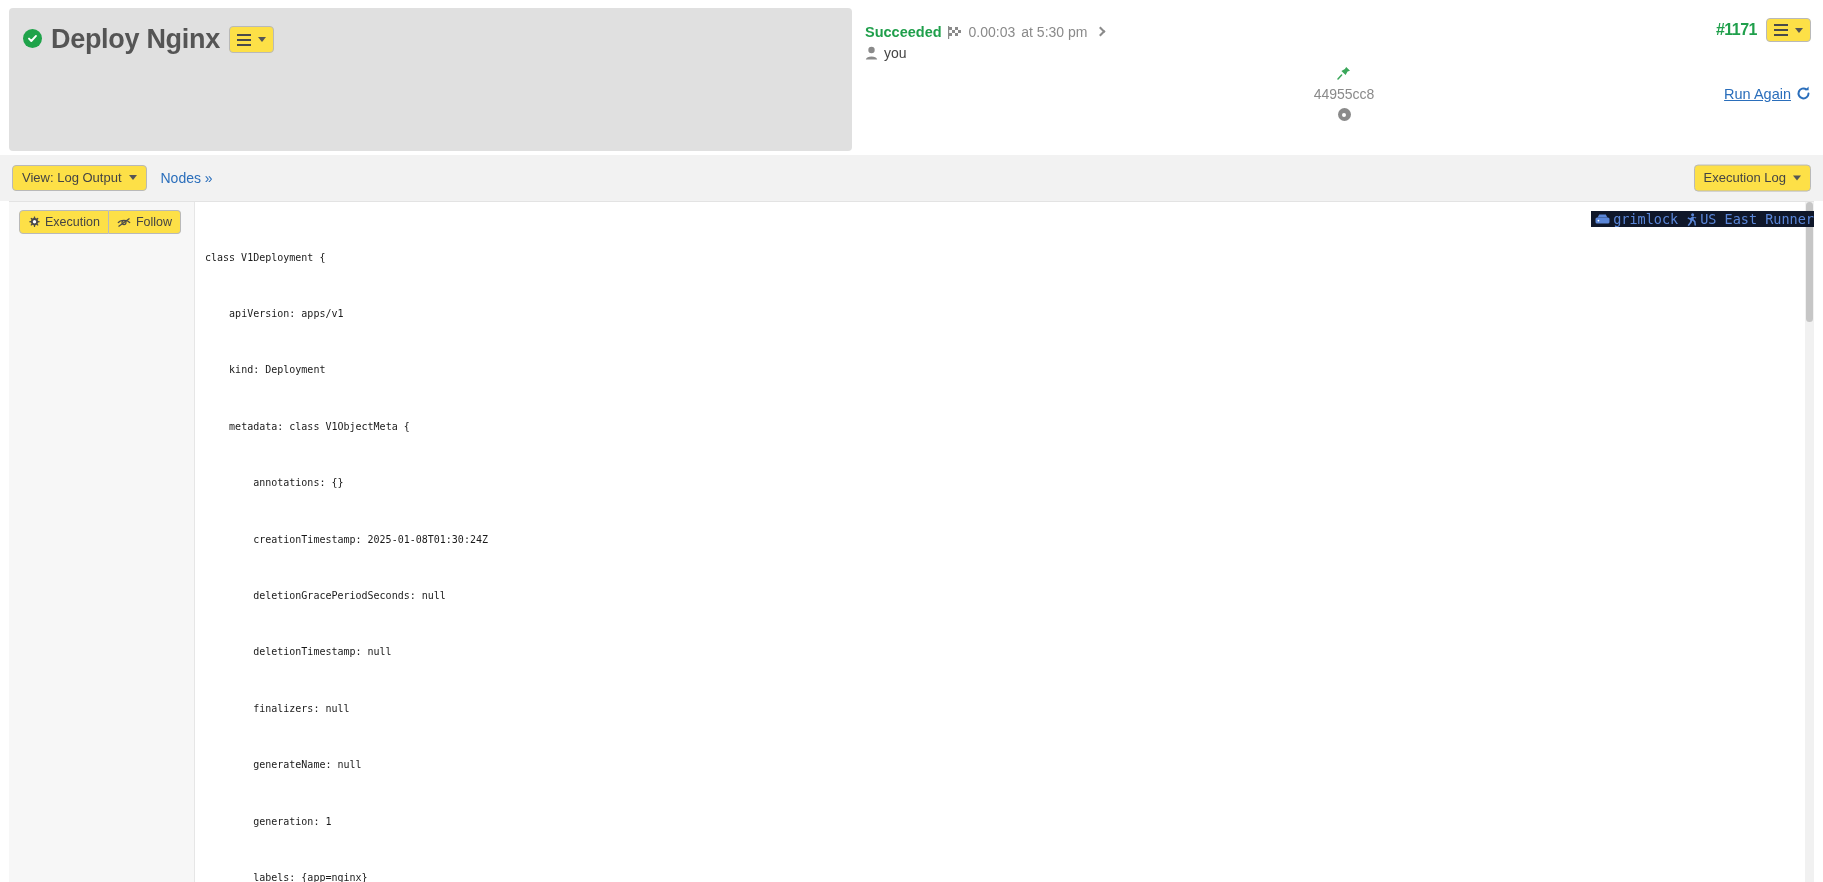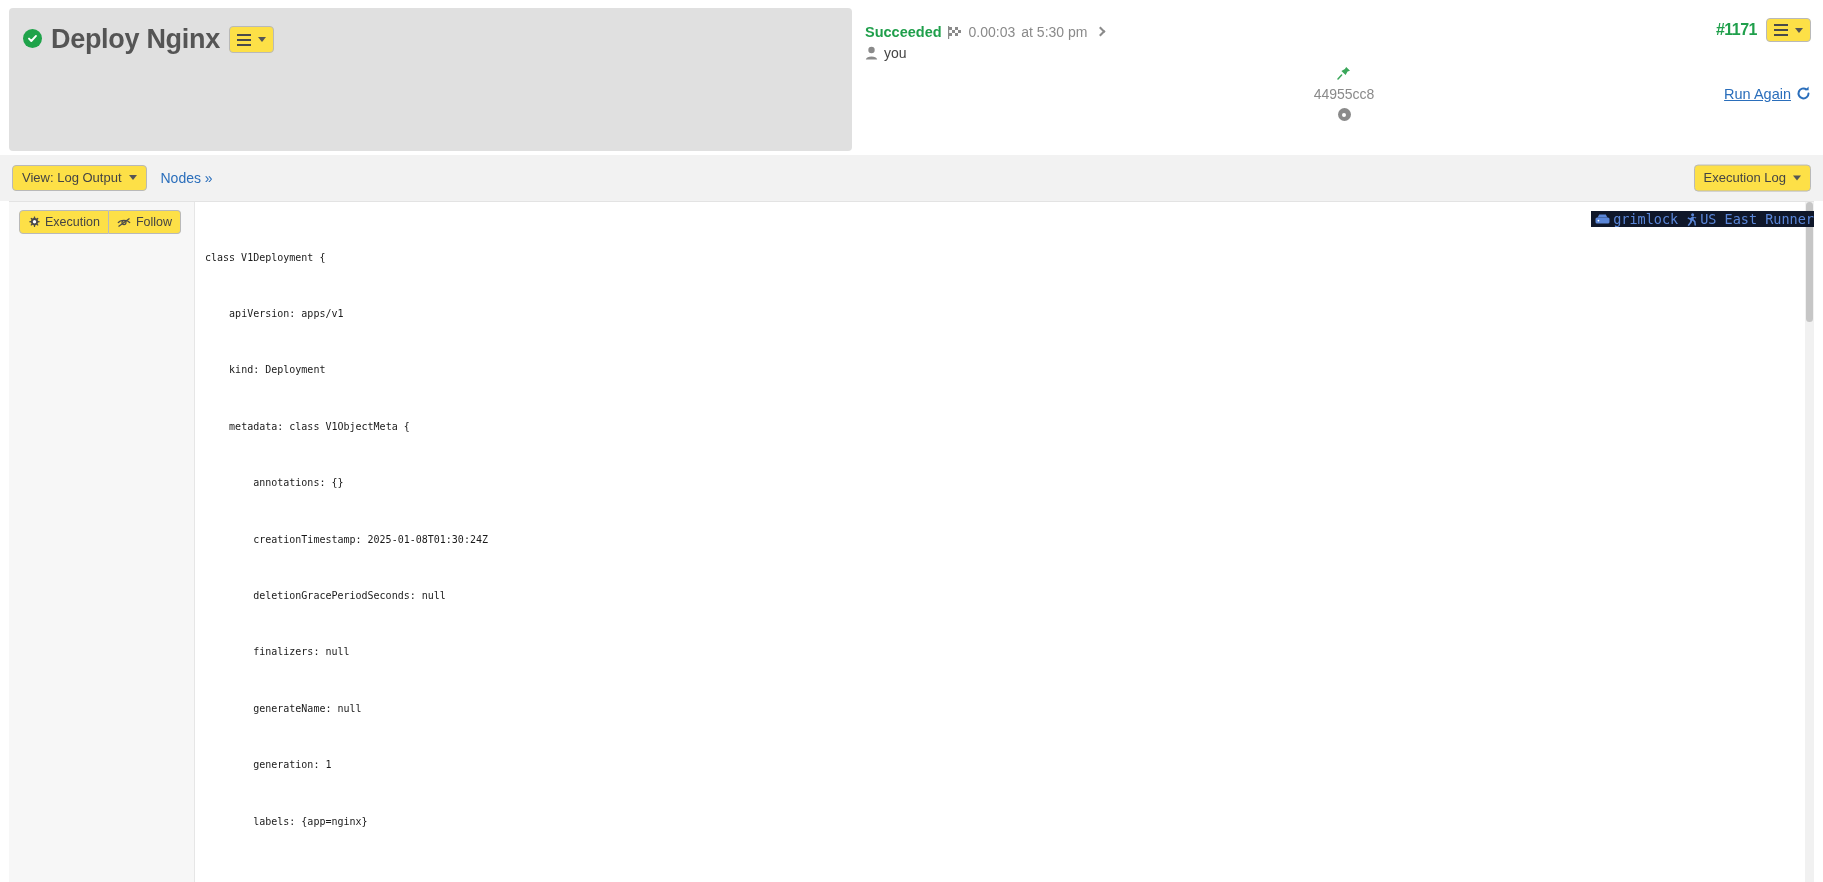--- a/index.html
+++ b/index.html
@@ -448,20 +448,21 @@
   </div>
 
   <div class="log-body">
     <div class="log-line">class V1Deployment {</div>
     <div class="log-line">    apiVersion: apps/v1</div>
     <div class="log-line">    kind: Deployment</div>
     <div class="log-line">    metadata: class V1ObjectMeta {</div>
     <div class="log-line">        annotations: {}</div>
     <div class="log-line">        creationTimestamp: 2025-01-08T01:30:24Z</div>
     <div class="log-line">        deletionGracePeriodSeconds: null</div>
+    <div class="log-line">        deletionTimestamp: null</div>
     <div class="log-line">        finalizers: null</div>
     <div class="log-line">        generateName: null</div>
     <div class="log-line">        generation: 1</div>
     <div class="log-line">        labels: {app=nginx}</div>
     
     
     
     
     
     

